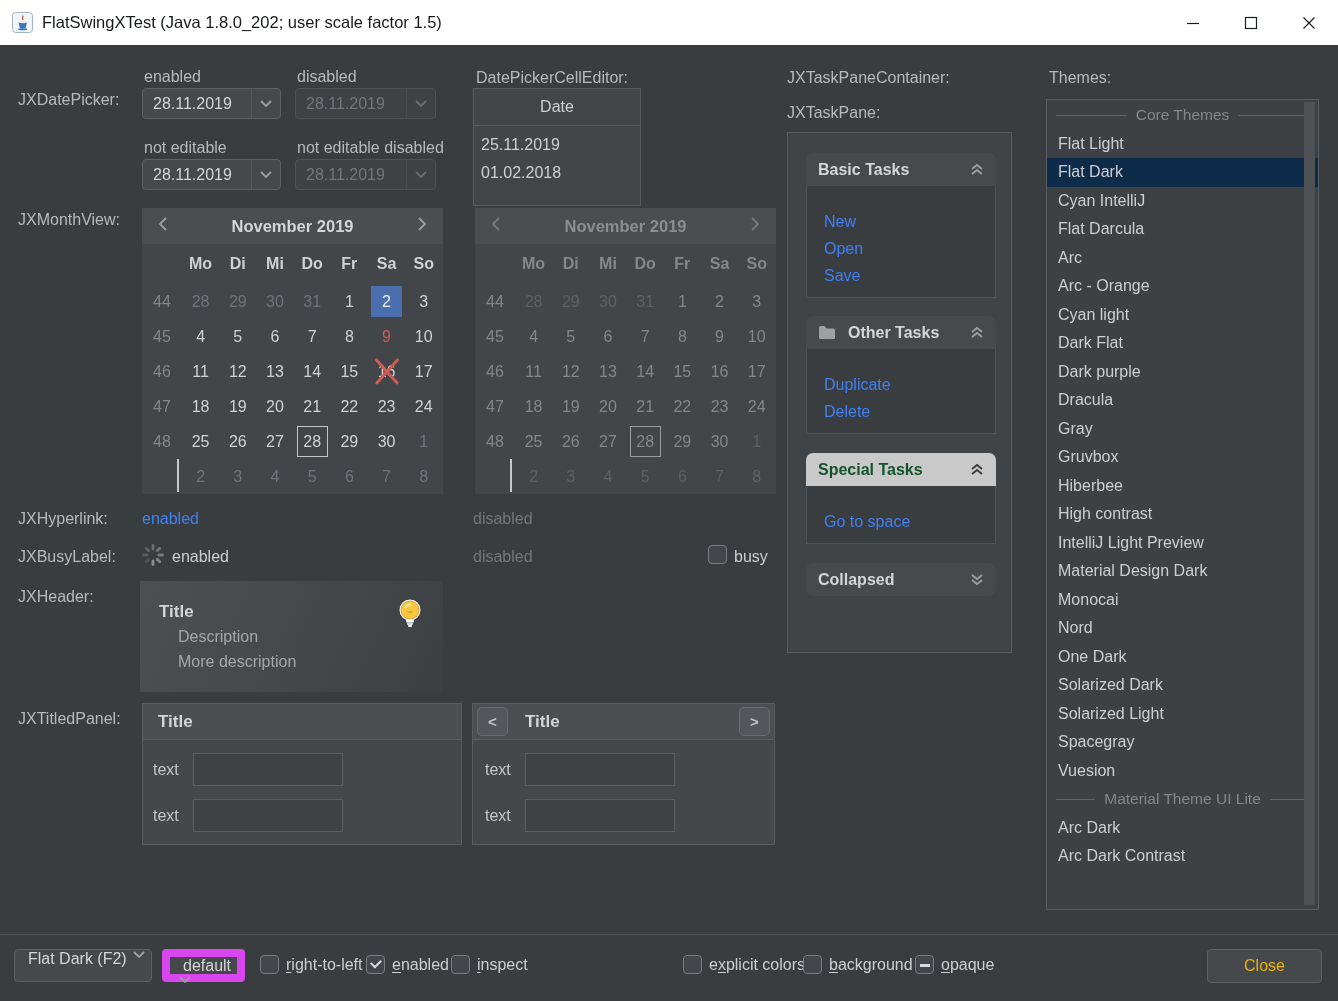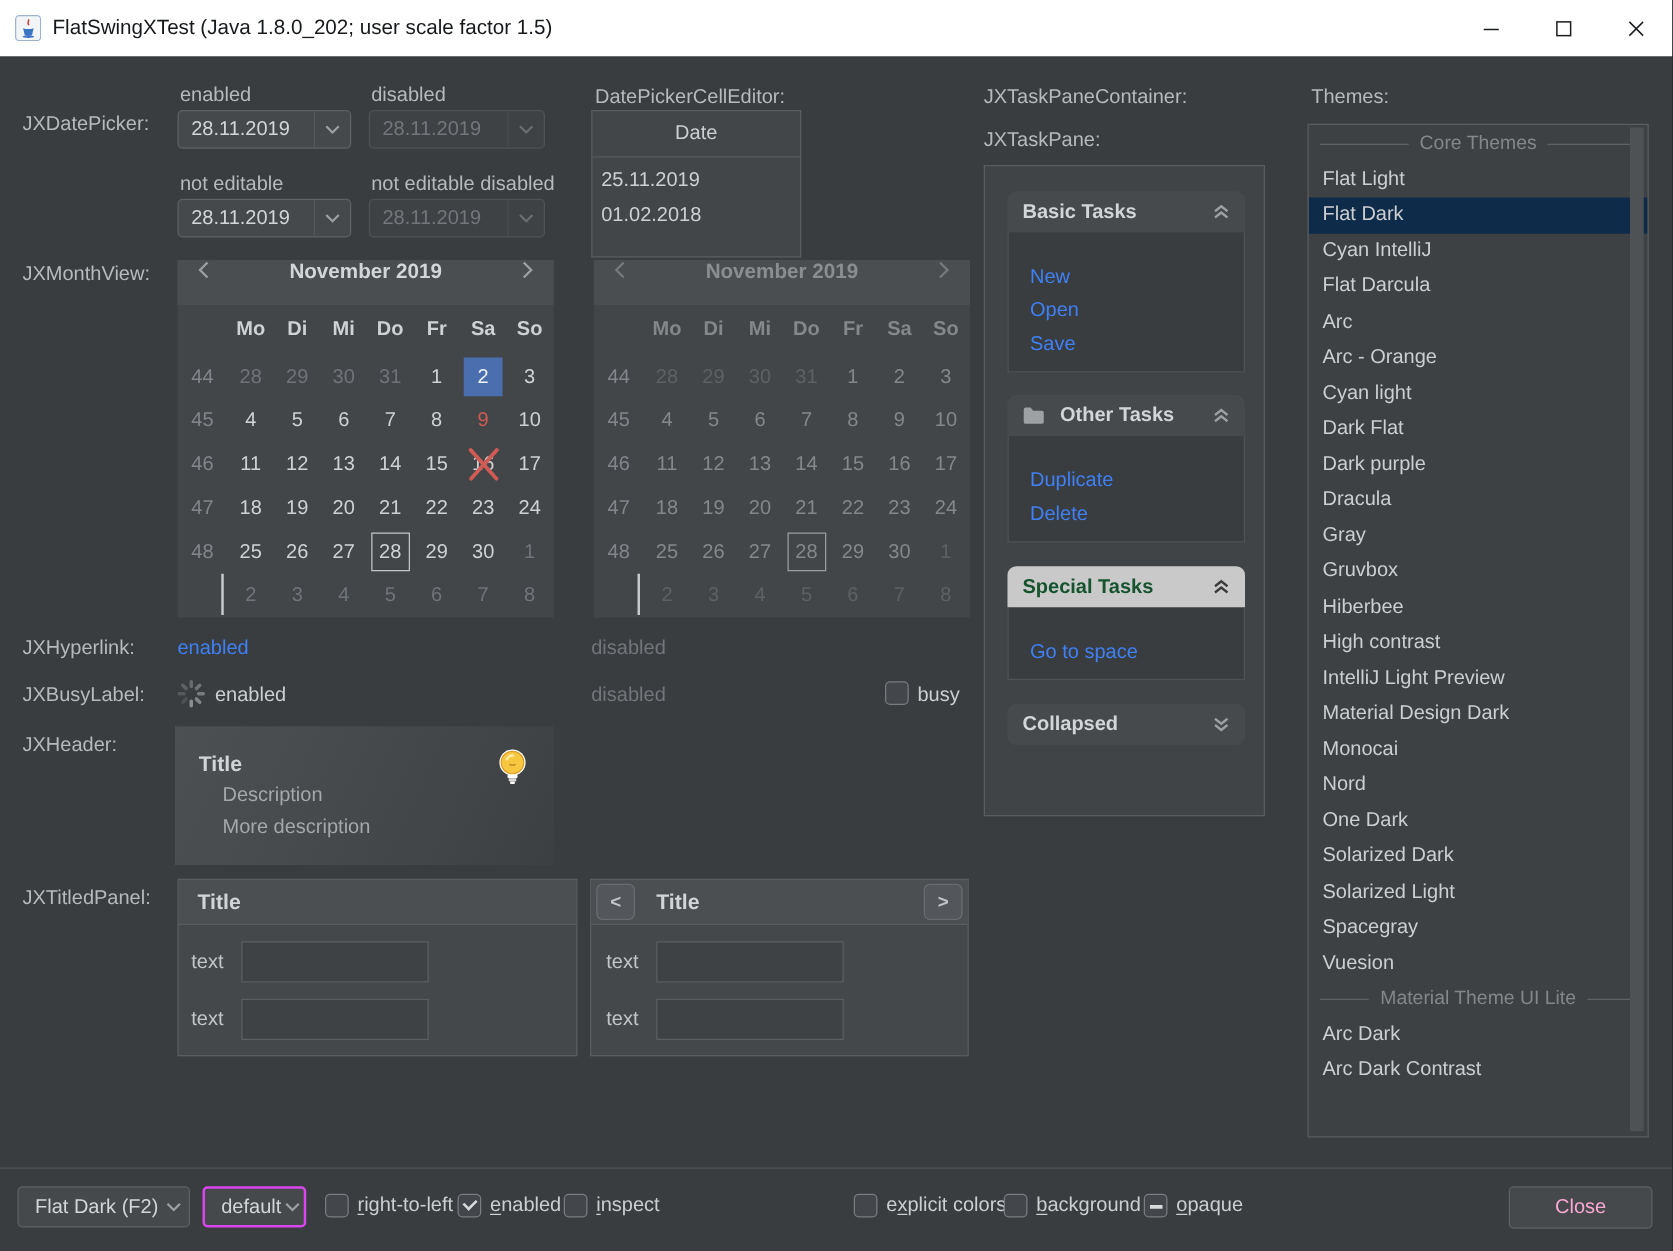--- a/index.html
+++ b/index.html
@@ -26,21 +26,21 @@
   .field { position:absolute; height:31px; background:#46494b; border:1px solid #5e6163;
     border-radius:4px; display:flex; align-items:stretch; }
   .field .val { flex:1; display:flex; align-items:center; padding-left:10px; color:#d3d5d7; }
   .field .arrow { width:29px; display:flex; align-items:center; justify-content:center; border-left:1px solid #54575a; }
   .field.disabled { background:#3f4244; border-color:#505355; }
   .field.disabled .val { color:#73767a; }
   .field.disabled .arrow { border-left-color:#494c4e; }
 
   
   .cal { position:absolute; width:301px; height:286px; background:#434648; }
-  .cal-head { height:36px; background:#4b4e50; display:flex; padding:0 14px; }
+  .cal-head { height:36px; background:#4b4e50; display:flex; align-items:center; padding:0 14px; }
   .cal-title { flex:1; text-align:center; font-weight:bold; font-size:16.5px; color:#d3d5d7; }
   .cal-grid { display:grid; grid-template-columns:40px repeat(7, 37.2px); }
   .cal-grid .wd { height:40px; display:flex; align-items:center; justify-content:center;
     font-weight:bold; color:#cfd2d4; }
   .cal-grid .wk { height:35px; display:flex; align-items:center; justify-content:center; color:#82858a; }
   .cal-grid .dc { height:35px; display:flex; align-items:center; justify-content:center; }
   .dc span { position:relative; width:31px; height:31px; display:flex; align-items:center; justify-content:center; color:#cfd2d4; }
   .dc.muted span { color:#70747a; }
   .dc.red span { color:#d05a54; }
   .dc.sel span { background:#4b6eaf; color:#eef1f4; }
@@ -114,34 +114,34 @@
     color:#84878a; font-size:15.5px; }
   .theme-sep .line { flex:1; height:1px; background:#60636
 
 6; background:#606366; }
   .scroll-thumb { position:absolute; right:3px; top:2px; width:11px; height:803px; background:#4e5255; }
 
   
   .bottombar { position:absolute; left:0; top:934px; width:1338px; height:67px;
     background:#3a3d3f; border-top:1px solid #515458; }
   .combo { position:absolute; top:14px; height:33px; background:#46494b; border:1px solid #5e6163;
-    border-radius:4px; display:flex; align-items:center; }
+    border-radius:4px; display:flex; align-items:flex-start; }
   .combo .val { flex:1; padding-left:13px; color:#d3d5d7; white-space:nowrap; }
   .combo .arrow { width:30px; display:flex; align-items:center; justify-content:center; }
-  .combo.focused { border:2px solid #d946ef; }
+  .combo.focused { border:8px solid #d946ef;flex-direction:column; }
   .cbx { position:absolute; top:20px; width:19px; height:19px; background:#43464a;
     border:1px solid #7a7d80; border-radius:4px; }
   .cbx.checked::after { content:""; position:absolute; left:4px; top:3px; width:8px; height:5px;
     border-left:2px solid #d8dadc; border-bottom:2px solid #d8dadc; transform:rotate(-45deg); }
   .cbx.indeterminate::after { content:""; position:absolute; left:3.5px; top:7.5px; width:10px; height:3px;
     background:#d8dadc; }
   .cbx-label { position:absolute; top:21px; color:#ccced1; white-space:nowrap; }
   .cbx-label u { text-underline-offset:2px; }
   .btn { position:absolute; background:#46494b; border:1px solid #5e6163; border-radius:4px;
-    color:#f9a8d4; display:flex; align-items:center; justify-content:center; }
+    color:#eab308; display:flex; align-items:center; justify-content:center; }
 
   
   .spinner { position:absolute; left:141px; top:543px; }
 </style>
 </head>
 <body>
 
 <div class="app">
 
   <div class="titlebar">

